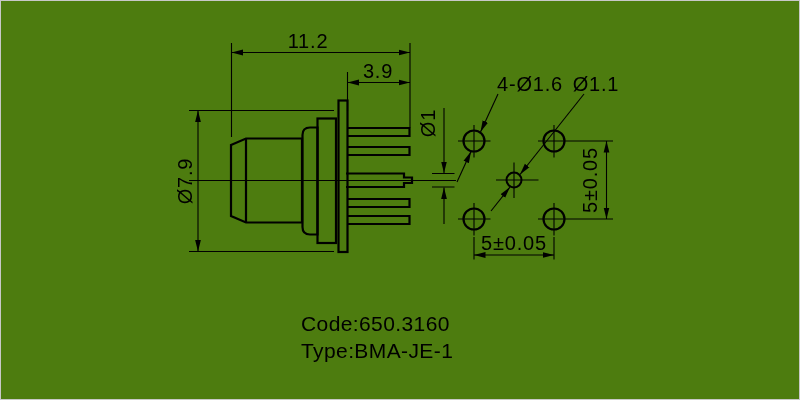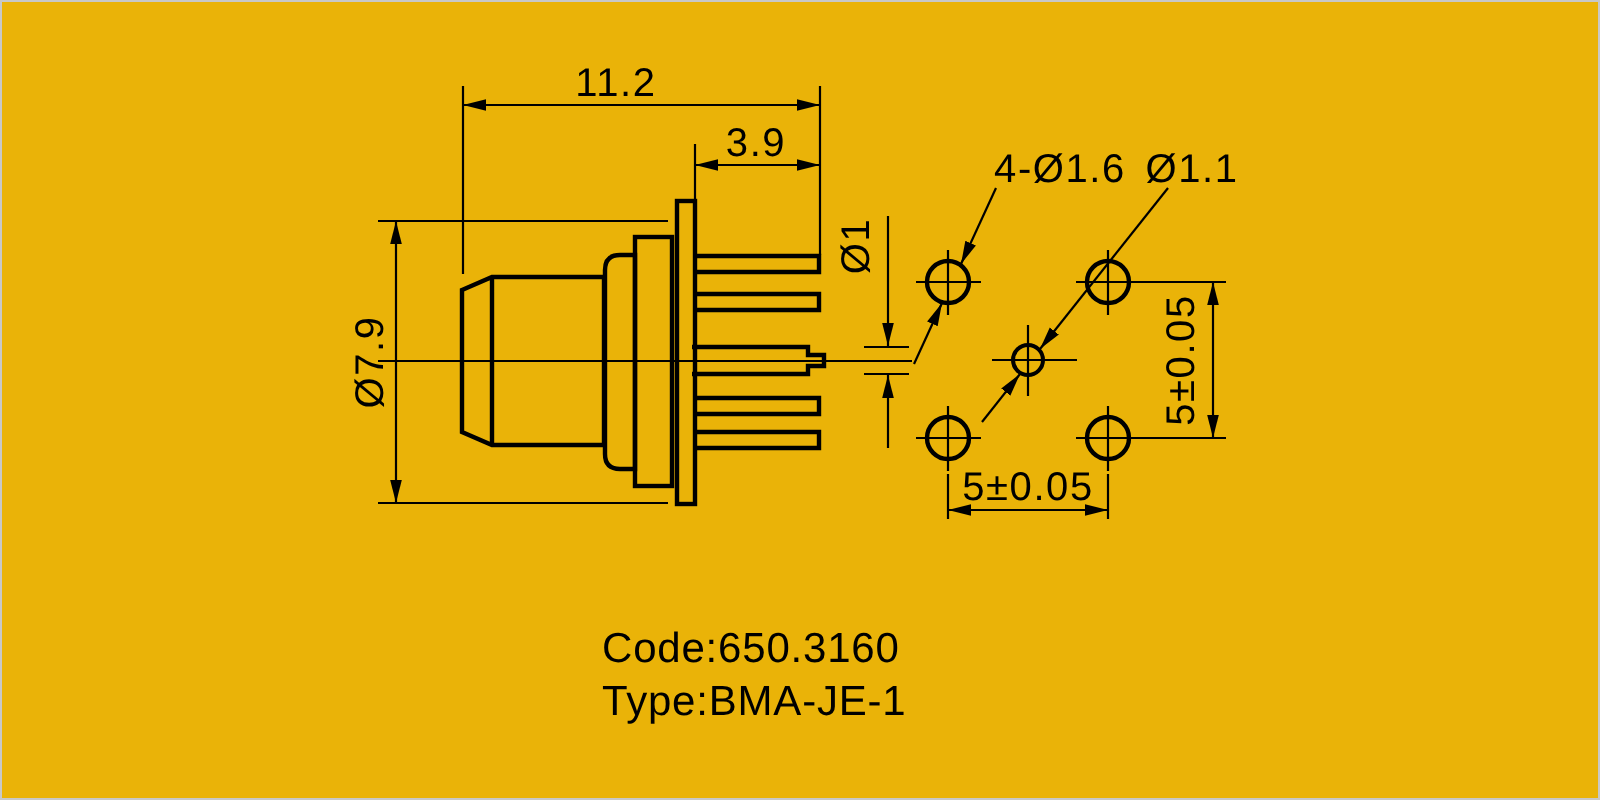--- a/index.html
+++ b/index.html
@@ -1,17 +1,17 @@
 <!DOCTYPE html>
 <html><head>
 <meta charset="utf-8">
 <style>
   html,body{margin:0;padding:0;background:#ffffff;}
   #screen{
-    position:relative;width:798px;height:398px;background:#eab308;
+    position:relative;width:798px;height:398px;background:#4d7c0f;
     border:1px solid #c8c8c8;overflow:hidden;
     font-family:"Liberation Sans",sans-serif;
   }
   svg{position:absolute;left:0;top:0;}
   .thick{stroke:#000;stroke-width:2.2;fill:none;stroke-linejoin:miter;}
   .thick-mid{stroke:#000;stroke-width:2;fill:none;}
   .thin{stroke:#000;stroke-width:1.1;fill:none;}
   .dim-text{font-family:"Liberation Sans",sans-serif;font-size:20px;fill:#000;letter-spacing:0.8px;stroke:none;}
   .title-text{font-family:"Liberation Sans",sans-serif;font-size:21px;fill:#000;letter-spacing:0.4px;stroke:none;}
 </style>

